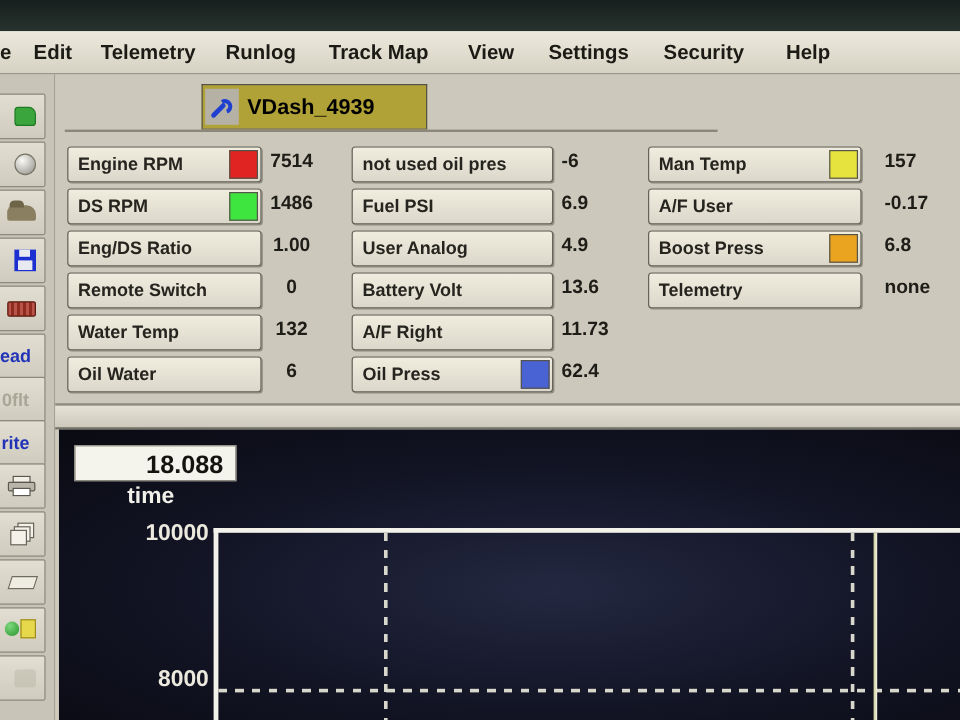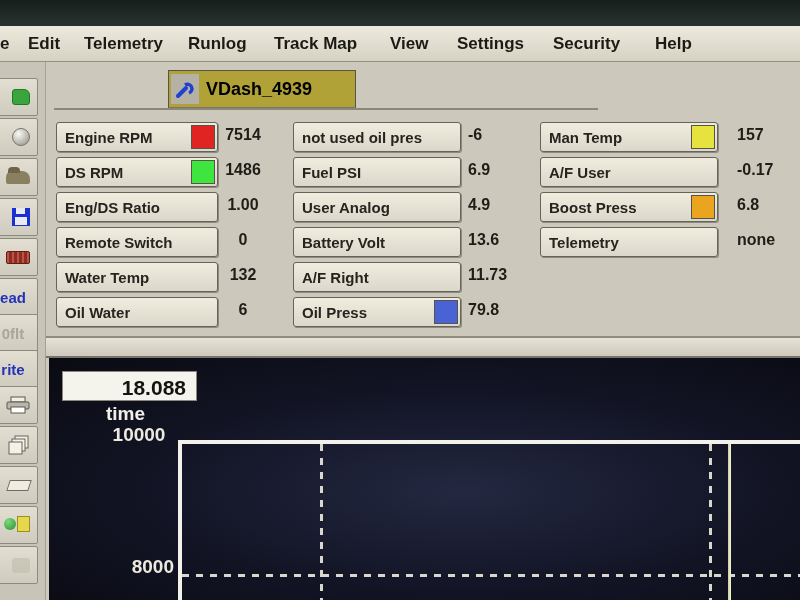--- a/index.html
+++ b/index.html
@@ -95,21 +95,21 @@
 
   
   .graph{ position:absolute; left:47px; top:358px; width:753px; height:242px;
           background:radial-gradient(ellipse at 55% 55%, #232841 0%, #121424 55%, #0a0a12 100%);
           border-left:2px solid #cfccbf; }
   .cursor-box{ position:absolute; left:13px; top:13px; width:135px; height:30px;
                background:#f4f3ec; color:#15130e; font-size:21px; font-weight:bold;
                text-align:right; padding:4px 10px 0 0; border:1px solid #8a887c; }
   .time-label{ position:absolute; left:57px; top:45px; color:#f0efe8; font-size:19px; font-weight:bold; }
   .ytick{ position:absolute; width:70px; text-align:right; color:#eceade; font-size:19px; font-weight:bold; }
-  .ytick-top{ left:55px; top:66px;text-align:center; }
+  .ytick-top{ left:55px; top:76px; }
   .ytick-bottom{ left:55px; top:198px; }
   .plot{ position:absolute; left:129px; top:82px; width:624px; height:160px;
          border-top:4px solid #f2f1ea; border-left:4px solid #f2f1ea; }
   .vgrid{ position:absolute; top:0; width:3px; height:160px;
           background:repeating-linear-gradient(180deg,#d8d7cc 0 7px,transparent 7px 14px); }
   .vgrid-1{ left:138px; } .vgrid-2{ left:527px; }
   .hgrid{ position:absolute; left:0; top:130px; width:624px; height:3px;
           background:repeating-linear-gradient(90deg,#d8d7cc 0 7px,transparent 7px 14px); }
   .cursor-line{ position:absolute; left:546px; top:0; width:3px; height:160px;
                 background:linear-gradient(90deg,#cfcf9a,#f4f4e6); }
@@ -278,21 +278,21 @@
           <span class="chan-label">A/F Right</span>
 
         </div>
         <span class="chan-value">11.73</span>
       </div>
       <div class="chan-row">
         <div class="chan-btn">
           <span class="chan-label">Oil Press</span>
           <span class="chan-swatch" style="background-color: rgb(74, 99, 212);"></span>
         </div>
-        <span class="chan-value">79.8</span>
+        <span class="chan-value">62.4</span>
       </div>
     </div>
 
     <div class="col c3">
       <div class="chan-row">
         <div class="chan-btn">
           <span class="chan-label">Man Temp</span>
           <span class="chan-swatch" style="background-color: rgb(230, 227, 62);"></span>
         </div>
         <span class="chan-value">157</span>

